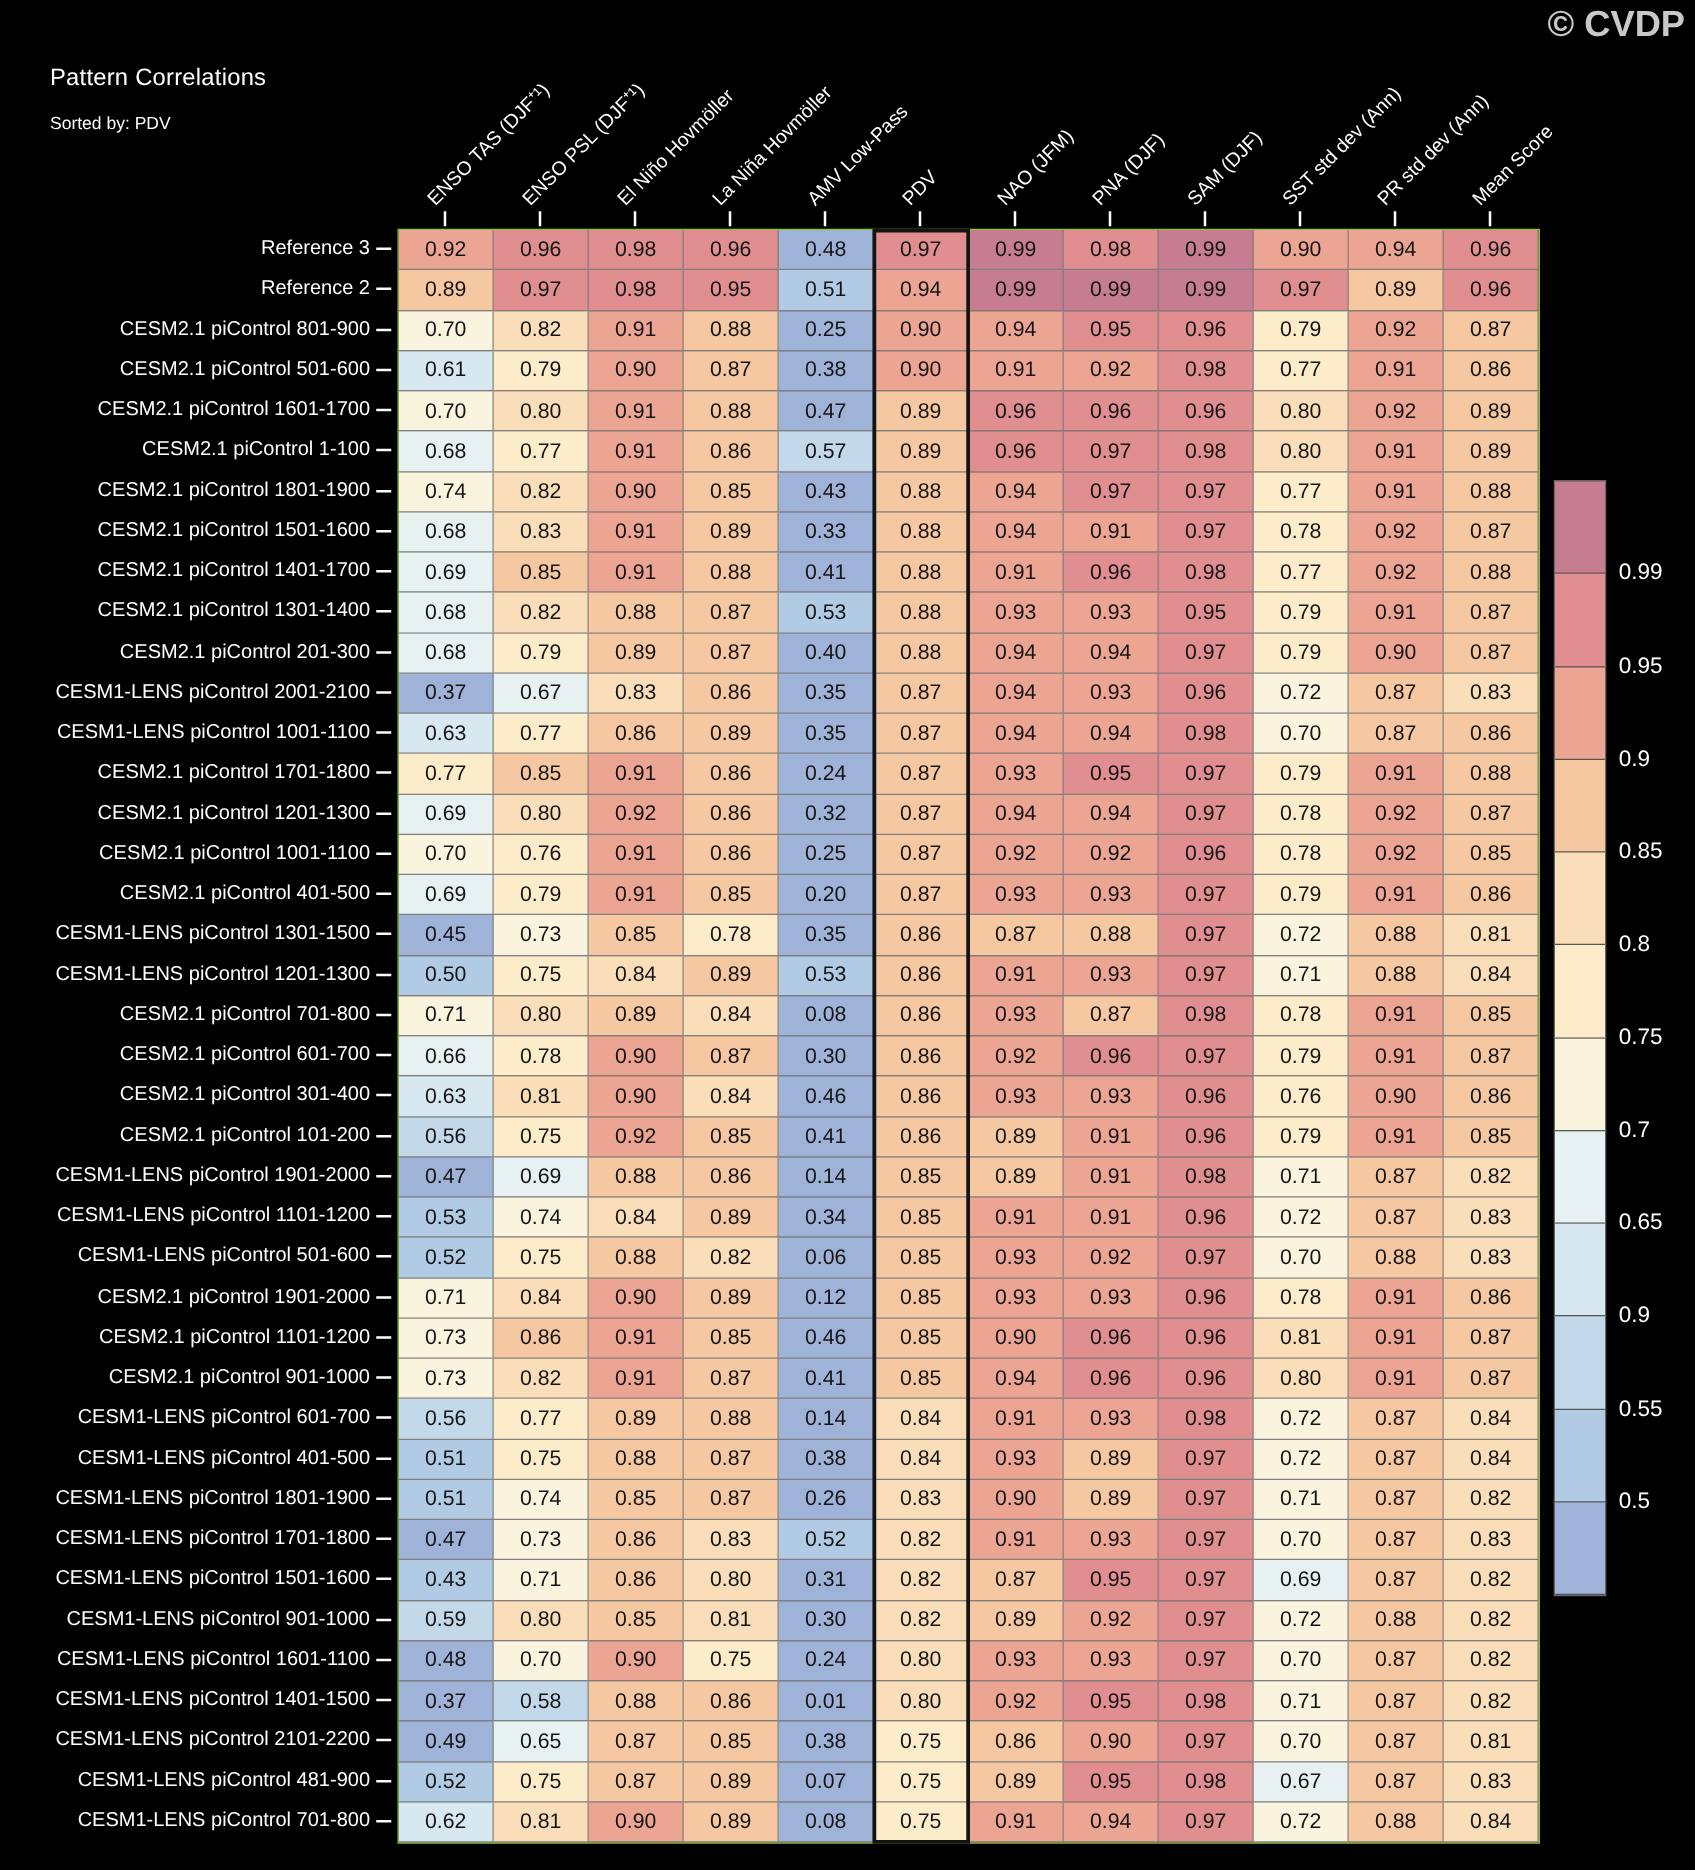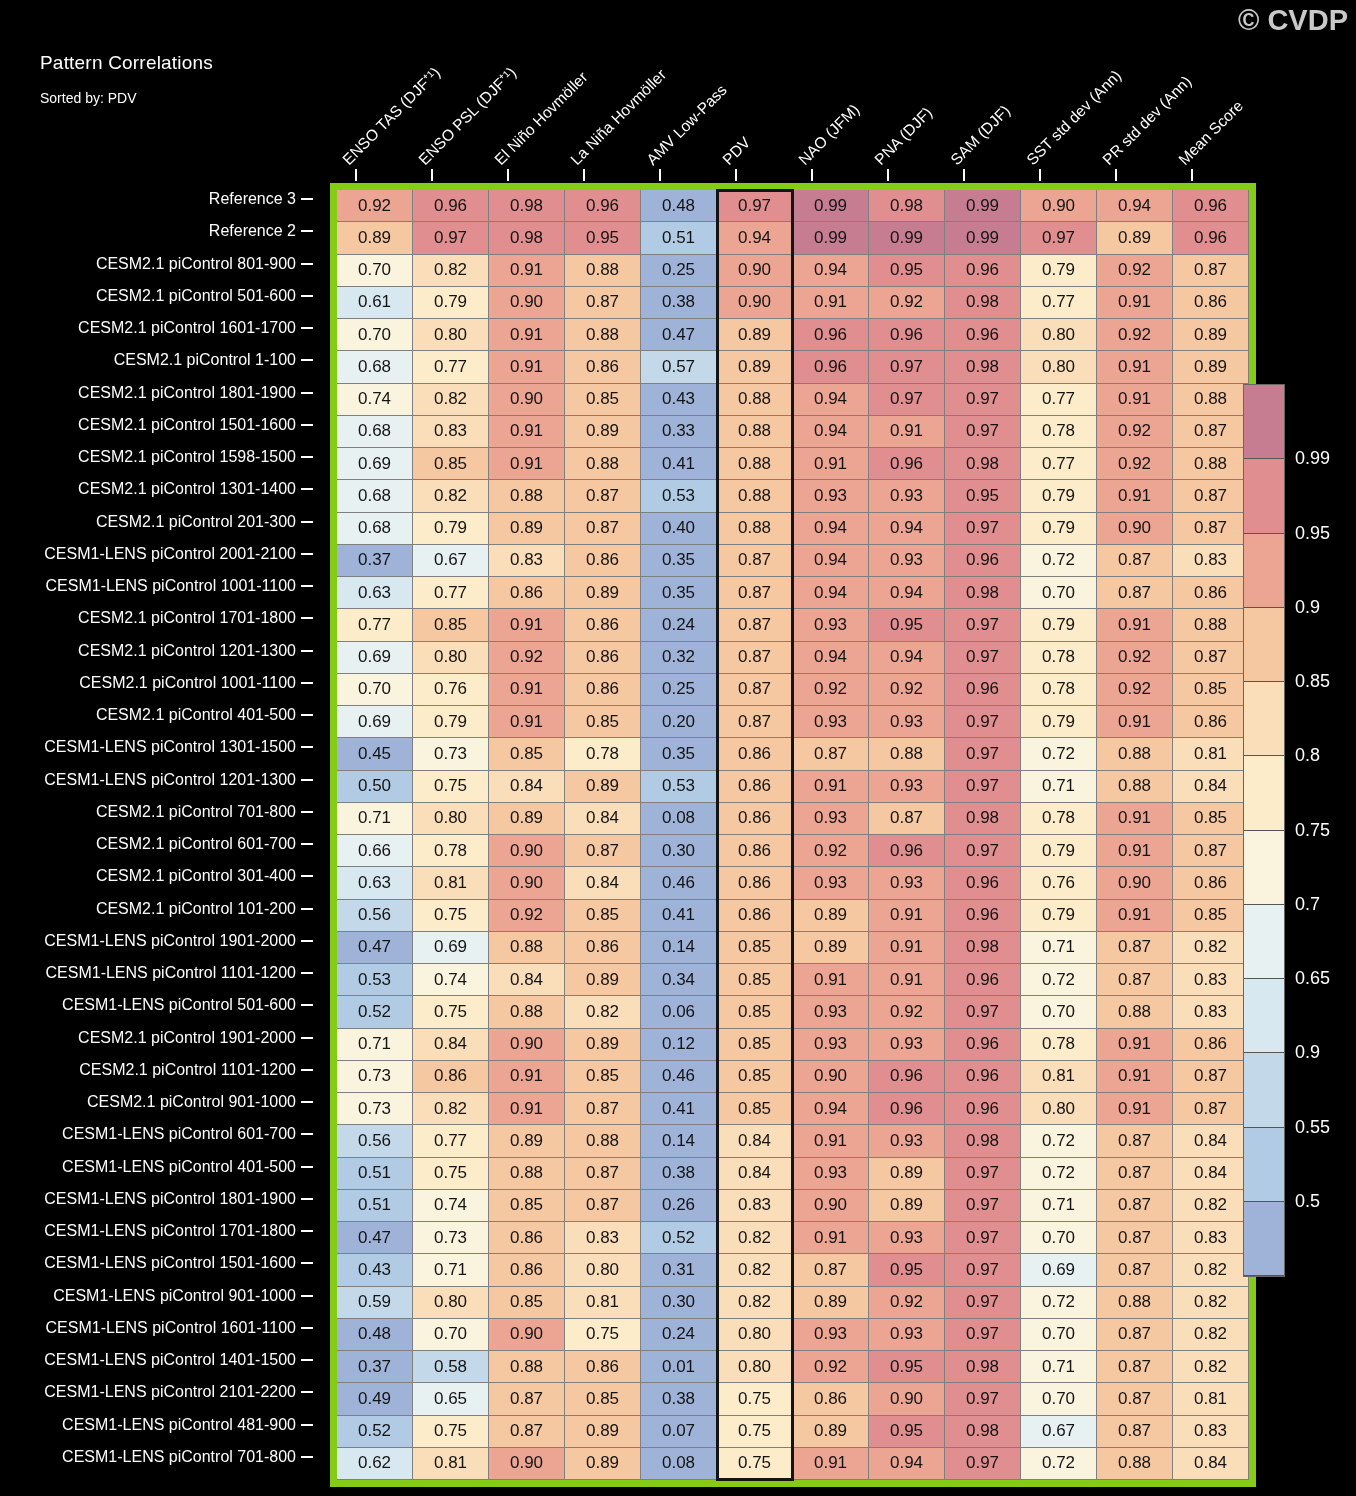--- a/index.html
+++ b/index.html
@@ -5,21 +5,21 @@
   html,body{margin:0;padding:0;background:#000;}
   body{
     position:relative;width:1356px;height:1496px;overflow:hidden;
     font-family:"Liberation Sans",sans-serif;
     -webkit-font-smoothing:antialiased;
   }
   .title{position:absolute;left:40px;top:52px;font-size:19px;color:#fff;letter-spacing:.2px;}
   .subtitle{position:absolute;left:40px;top:90px;font-size:14px;color:#fff;}
   .watermark{position:absolute;right:8px;top:4px;font-size:29px;font-weight:bold;color:#c9c9c9;}
   #grid{position:absolute;left:318px;top:183px;width:912px;height:1290px;
-        border:7px solid #84cc16;box-sizing:content-box;margin-left:12px;}
+        border:1px solid #84cc16;box-sizing:content-box;}
   .cell{position:absolute;display:flex;align-items:center;justify-content:center;
         border-right:1px solid #7f7f7f;border-bottom:1px solid #7f7f7f;
         box-sizing:border-box;font-size:17px;color:#141414;}
   .pdv-outline{position:absolute;box-sizing:border-box;border:3px solid #141414;
         pointer-events:none;z-index:3;}
   .row-label{position:absolute;color:#fff;font-size:16px;white-space:nowrap;
         text-align:right;line-height:32.25px;}
   .row-tick{position:absolute;width:12px;height:2px;background:#fff;}
   .col-tick{position:absolute;width:2px;height:12px;background:#fff;}
   .col-header{position:absolute;color:#fff;font-size:15.5px;line-height:17px;
@@ -72,21 +72,21 @@
     <div class="row-label" style="left: 0px; top: 279.75px; width: 296px; height: 32.25px;">CESM2.1 piControl 501-600</div>
     <div class="row-tick" style="left: 301px; top: 294.875px;"></div>
     <div class="row-label" style="left: 0px; top: 312px; width: 296px; height: 32.25px;">CESM2.1 piControl 1601-1700</div>
     <div class="row-tick" style="left: 301px; top: 327.125px;"></div>
     <div class="row-label" style="left: 0px; top: 344.25px; width: 296px; height: 32.25px;">CESM2.1 piControl 1-100</div>
     <div class="row-tick" style="left: 301px; top: 359.375px;"></div>
     <div class="row-label" style="left: 0px; top: 376.5px; width: 296px; height: 32.25px;">CESM2.1 piControl 1801-1900</div>
     <div class="row-tick" style="left: 301px; top: 391.625px;"></div>
     <div class="row-label" style="left: 0px; top: 408.75px; width: 296px; height: 32.25px;">CESM2.1 piControl 1501-1600</div>
     <div class="row-tick" style="left: 301px; top: 423.875px;"></div>
-    <div class="row-label" style="left: 0px; top: 441px; width: 296px; height: 32.25px;">CESM2.1 piControl 1598-1500</div>
+    <div class="row-label" style="left: 0px; top: 441px; width: 296px; height: 32.25px;">CESM2.1 piControl 1401-1700</div>
     <div class="row-tick" style="left: 301px; top: 456.125px;"></div>
     <div class="row-label" style="left: 0px; top: 473.25px; width: 296px; height: 32.25px;">CESM2.1 piControl 1301-1400</div>
     <div class="row-tick" style="left: 301px; top: 488.375px;"></div>
     <div class="row-label" style="left: 0px; top: 505.5px; width: 296px; height: 32.25px;">CESM2.1 piControl 201-300</div>
     <div class="row-tick" style="left: 301px; top: 520.625px;"></div>
     <div class="row-label" style="left: 0px; top: 537.75px; width: 296px; height: 32.25px;">CESM1-LENS piControl 2001-2100</div>
     <div class="row-tick" style="left: 301px; top: 552.875px;"></div>
     <div class="row-label" style="left: 0px; top: 570px; width: 296px; height: 32.25px;">CESM1-LENS piControl 1001-1100</div>
     <div class="row-tick" style="left: 301px; top: 585.125px;"></div>
     <div class="row-label" style="left: 0px; top: 602.25px; width: 296px; height: 32.25px;">CESM2.1 piControl 1701-1800</div>

